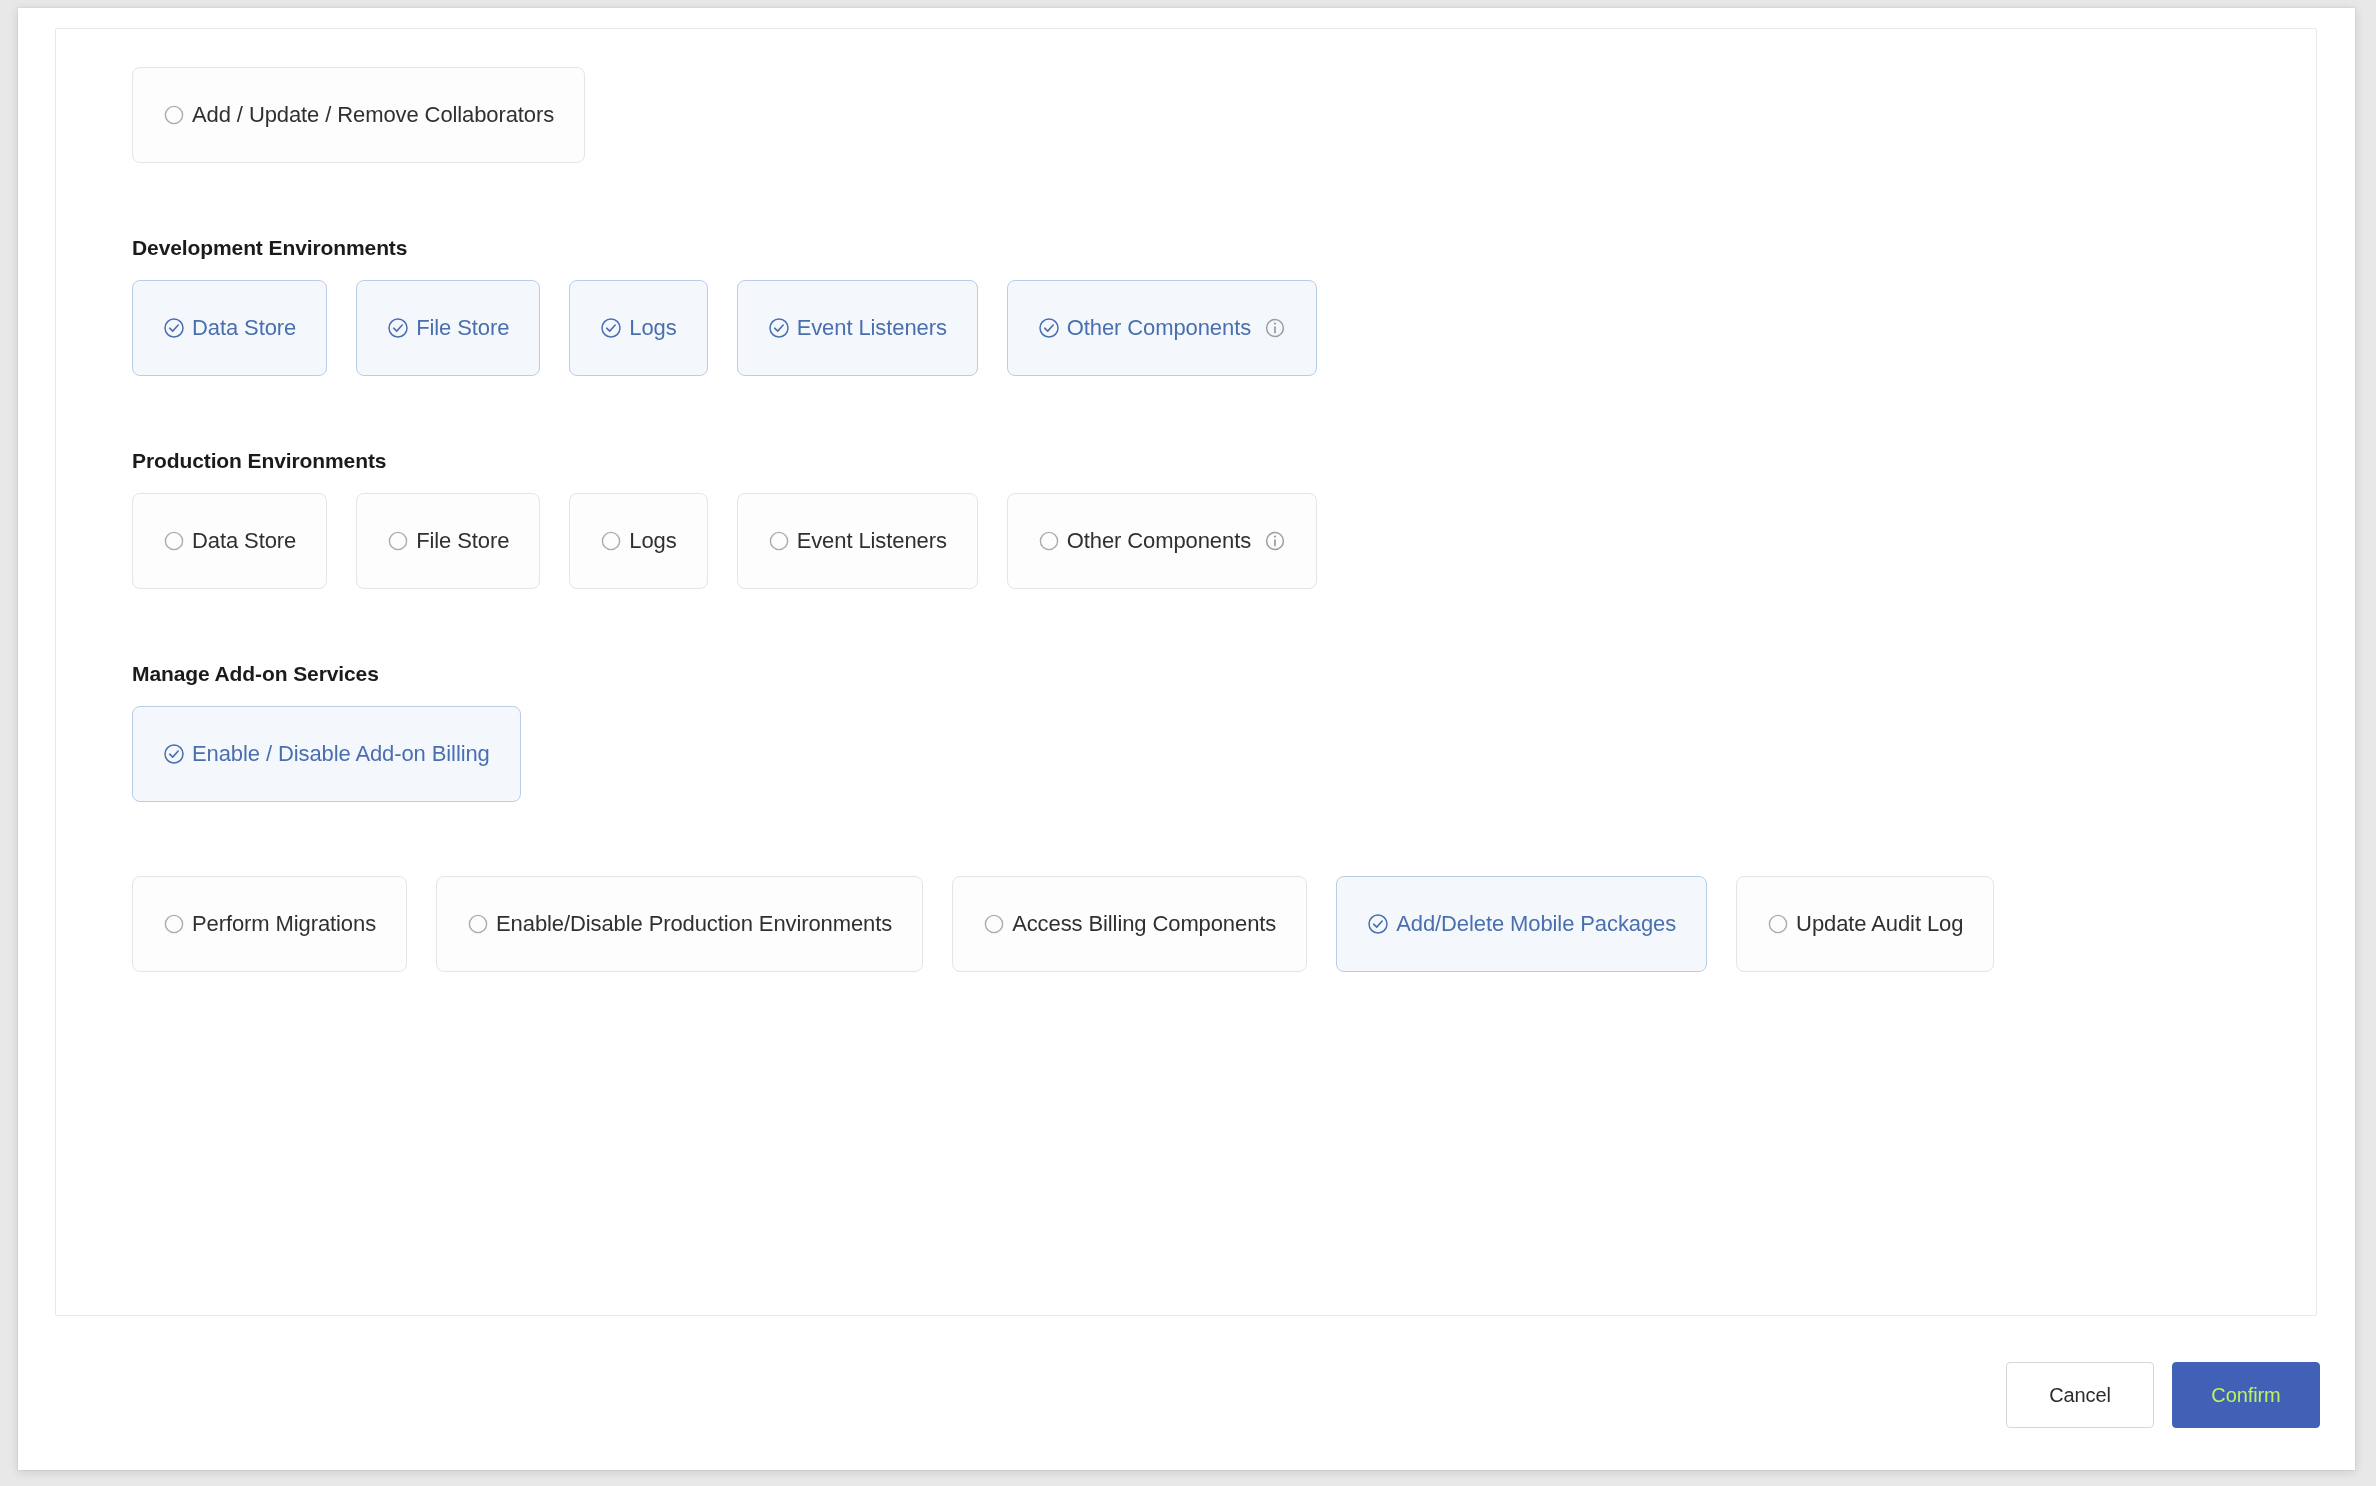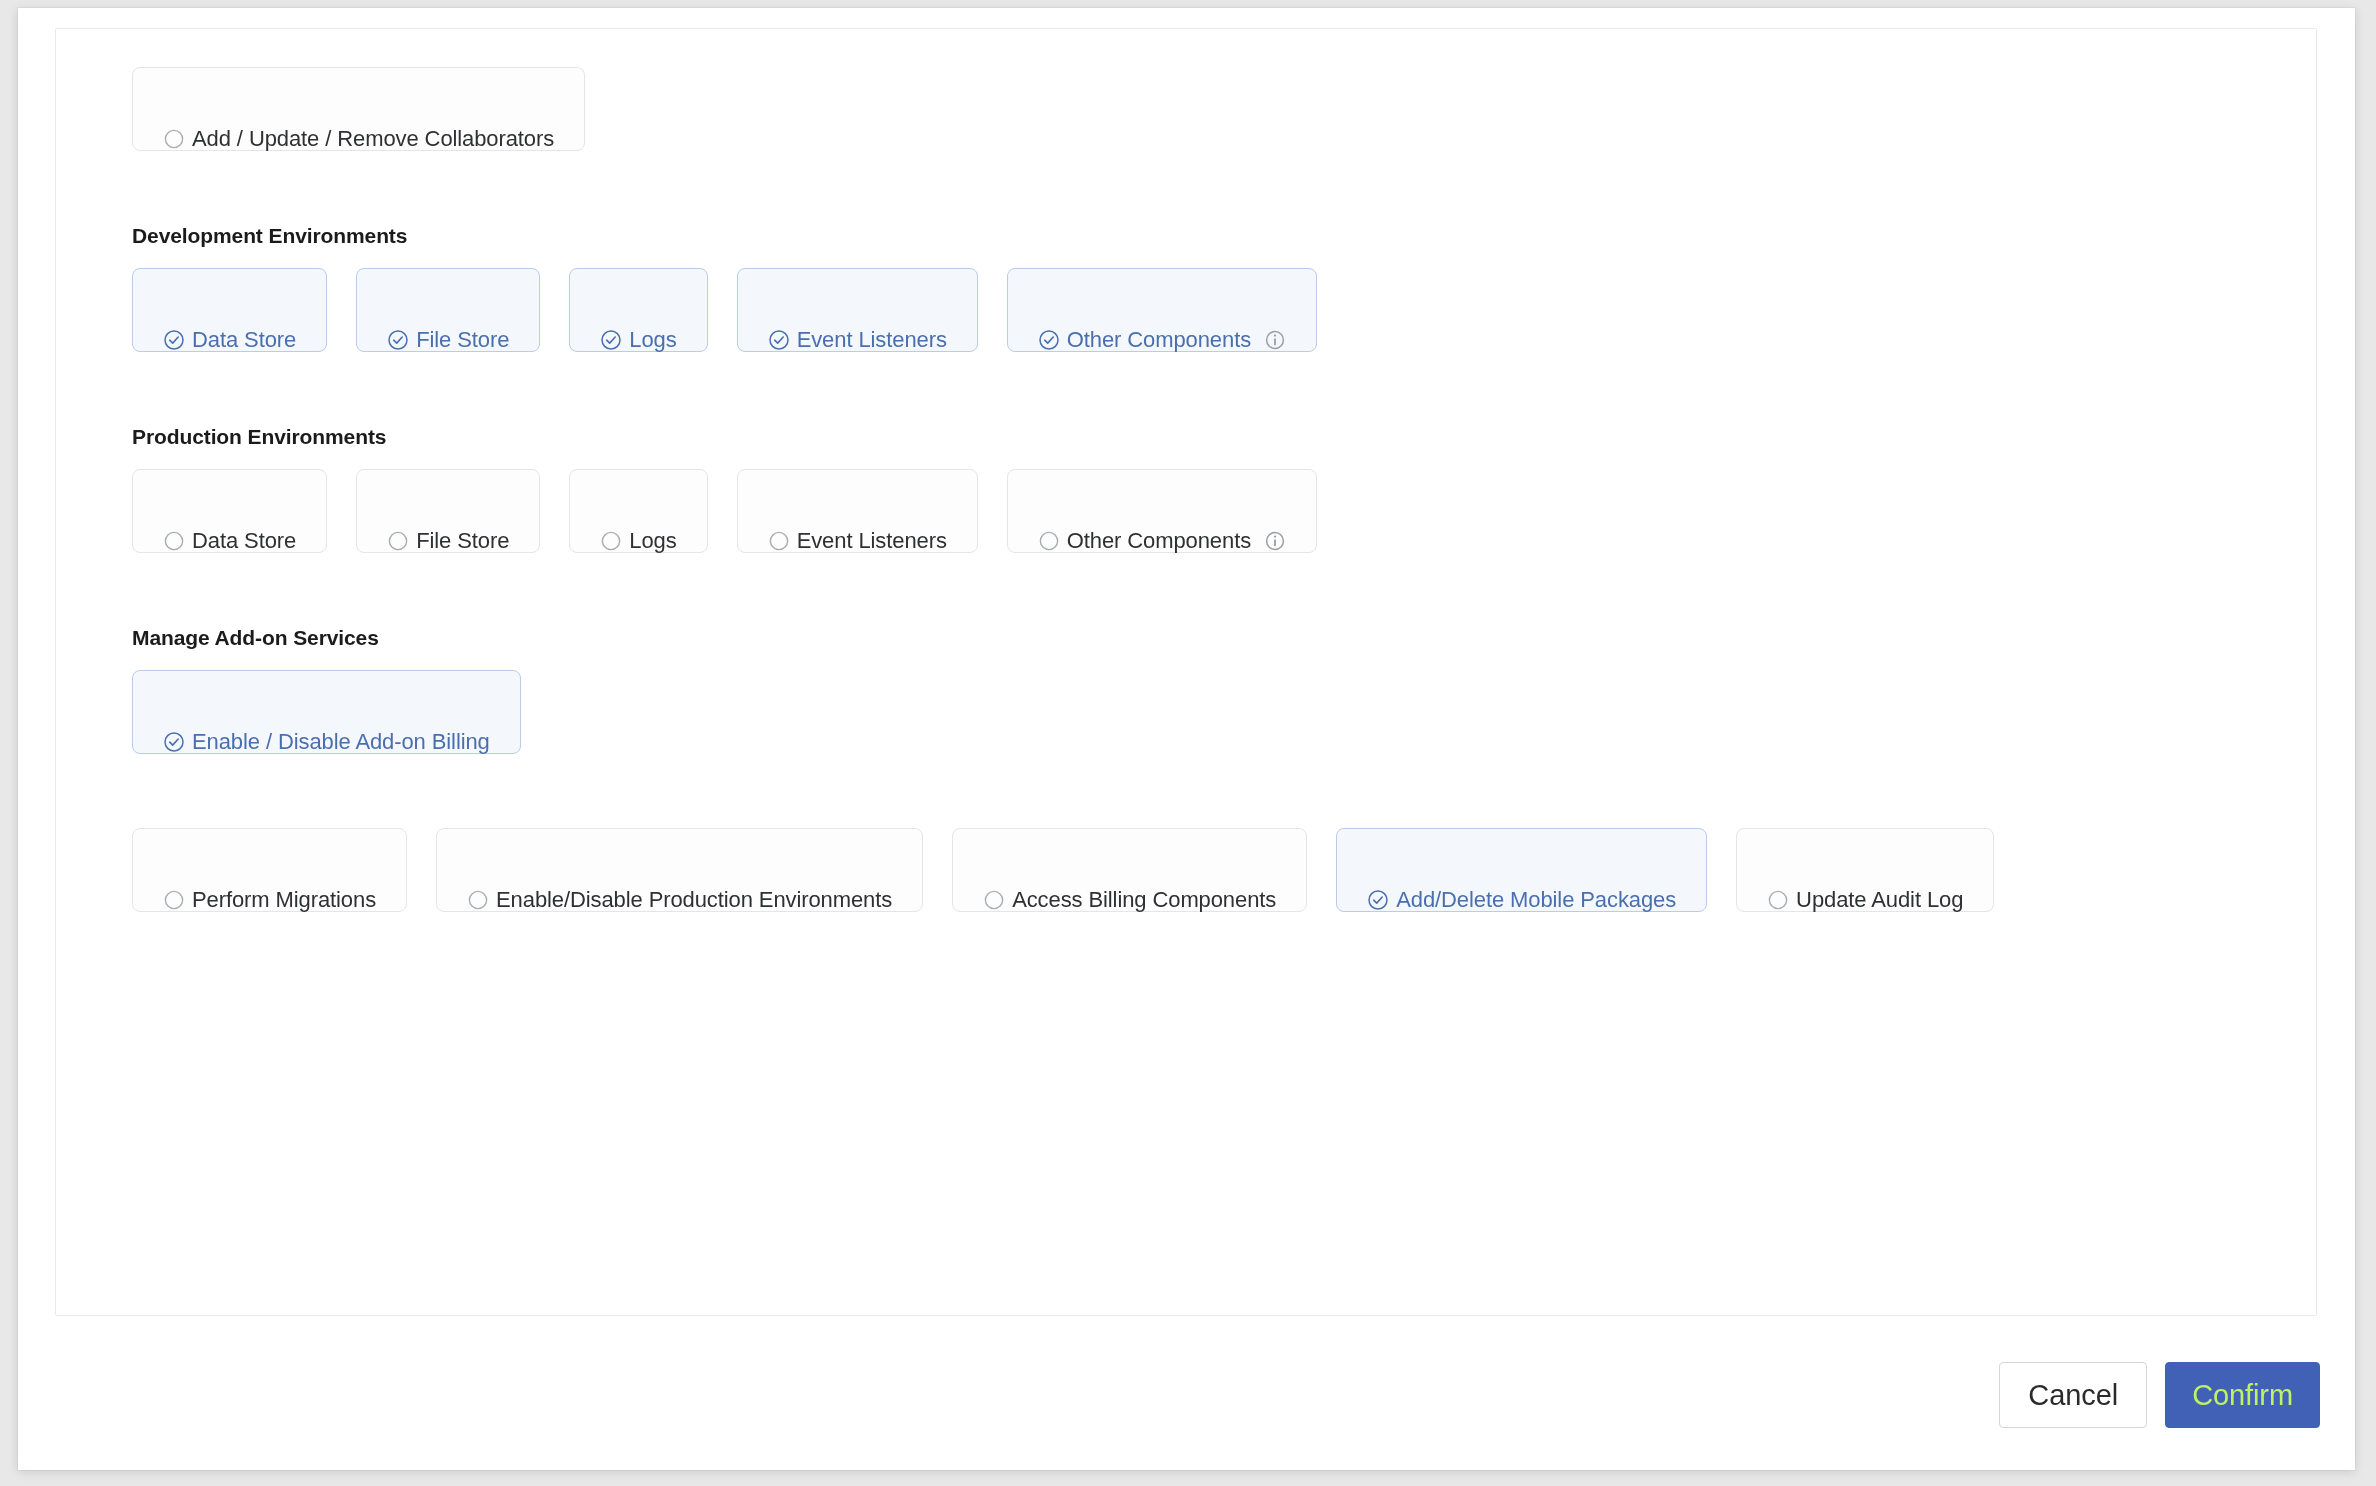--- a/index.html
+++ b/index.html
@@ -59,22 +59,22 @@
   .card-row {
     display: flex;
     flex-wrap: wrap;
     gap: 30px 29px;
     align-items: flex-start;
   }
 
   
   .perm-card {
     display: flex;
-    align-items: flex-end;
-    height: 84px;
+    align-items: center;
+    height: 96px;
     padding: 0 30px;
     border: 1px solid #e3e5e8;
     border-radius: 8px;
     background: #fdfdfd;
     cursor: pointer;
     user-select: none;
     white-space: nowrap;
   }
   .perm-card.checked {
     border-color: #b9cce8;
@@ -120,21 +120,21 @@
     display: flex;
     align-items: center;
     justify-content: flex-end;
     padding-right: 35px;
     gap: 18px;
   }
 
   .btn {
     height: 66px;
     min-width: 148px;
-    font-size: 29px;
+    font-size: 20px;
     border-radius: 4px;
     cursor: pointer;
     display: inline-flex;
     align-items: center;
     justify-content: center;
     padding: 0 26px;
     letter-spacing: -0.1px;
   }
   .btn-cancel {
     background: #ffffff;

